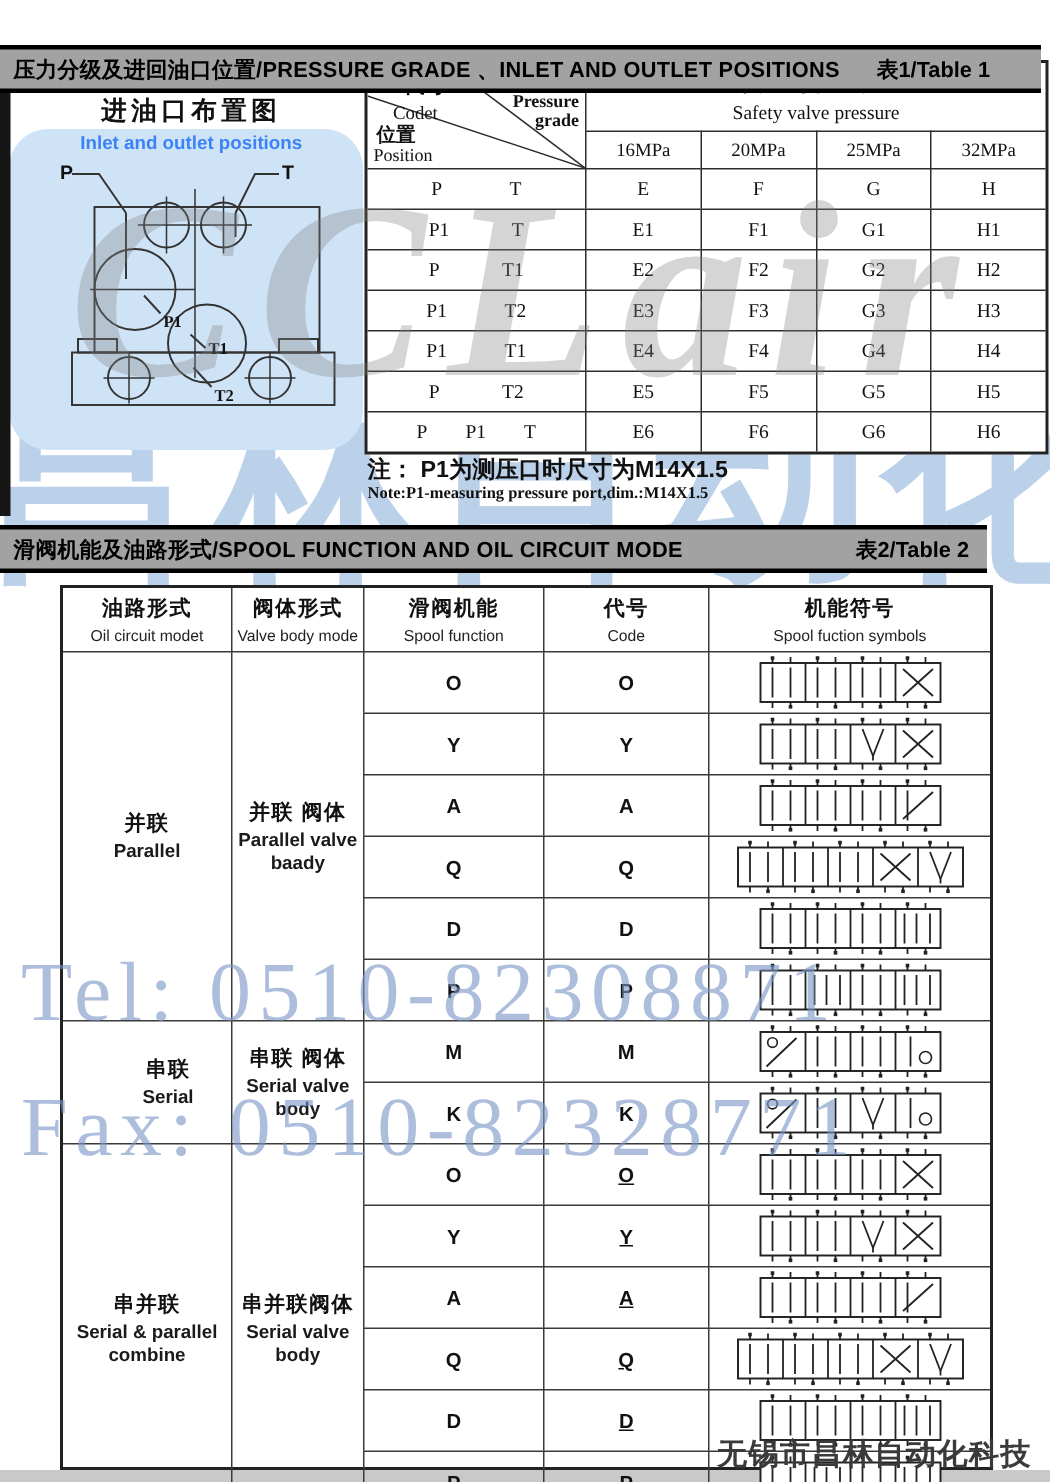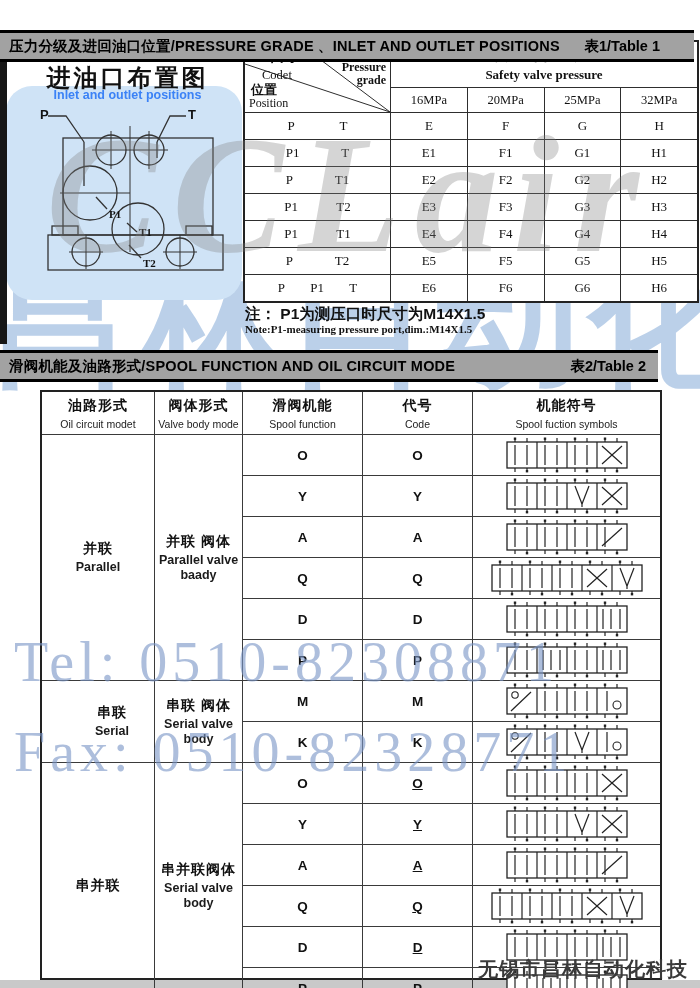--- a/index.html
+++ b/index.html
@@ -12,21 +12,21 @@
     border-top:3px solid #000;border-bottom:3px solid #000;
     display:flex;align-items:center;z-index:4;}
   .hbar .t{font-weight:bold;font-size:14.5px;color:#000;padding-left:9px;letter-spacing:.2px;}
   .hbar .r{font-weight:bold;font-size:14.5px;color:#000;margin-left:auto;}
   #bar1{top:30px;width:694px;}
   #bar1 .r{margin-right:34px;}
   #bar2{top:350px;width:658px;}
   #bar2 .r{margin-right:12px;}
   
   .dg-title{position:absolute;left:20px;top:62px;width:215px;text-align:center;
-    font-size:24px;font-weight:bold;letter-spacing:3px;z-index:3;}
+    font-size:17px;font-weight:bold;letter-spacing:3px;z-index:3;}
   .dg-sub{position:absolute;left:20px;top:88px;width:215px;text-align:center;
     font-size:12.5px;font-weight:bold;color:#3b82f6;z-index:3;}
   .dg-blob{position:absolute;left:6px;top:86px;width:236px;height:214px;
     background:#cfe3f6;border-radius:26px;z-index:2;}
   #valveSvg{position:absolute;left:18px;top:100px;z-index:3;}
   
   #t1{position:absolute;left:243px;top:40px;width:452px;
     display:grid;grid-template-columns:145px repeat(4,1fr);
     grid-template-rows:45px 25px repeat(7,27px);
     border:2px solid #222;background:#fff;z-index:2;}
@@ -39,21 +39,21 @@
   #t1corner .lab{position:absolute;line-height:1.05;}
   .c-code{left:24px;top:7px;font-weight:bold;font-size:14px;font-family:"Liberation Sans",sans-serif;}
   .c-codet{left:17px;top:27px;font-size:12.5px;font-family:"Liberation Serif",serif;}
   .c-grade-cn{right:5px;top:3px;font-weight:bold;font-size:12.5px;font-family:"Liberation Sans",sans-serif;}
   .c-grade-en{right:4px;top:19px;font-size:12px;text-align:right;white-space:pre-line;
     font-family:"Liberation Serif",serif;font-weight:bold;}
   .c-pos-cn{left:6px;bottom:15px;font-weight:bold;font-size:13px;font-family:"Liberation Sans",sans-serif;}
   .c-pos-en{left:4px;bottom:2px;font-size:12px;font-family:"Liberation Serif",serif;}
   #t1safety{grid-column:2/6;grid-row:1;flex-direction:column;justify-content:center;border-top:none;}
   #t1safety .cn{font-weight:bold;font-size:15px;letter-spacing:5px;font-family:"Liberation Sans",sans-serif;}
-  #t1safety .en{font-size:13px;font-weight:bold;margin-top:2px;font-family:"Liberation Serif",serif;}
+  #t1safety .en{font-size:13px;font-weight:normal;margin-top:2px;font-family:"Liberation Serif",serif;}
   .poscell{justify-content:space-around;padding:0 20px;}
   
   #note{position:absolute;left:245px;top:304px;width:445px;z-index:4;line-height:1.25;}
   #note .l1{font-weight:bold;font-size:15.5px;font-family:"Liberation Sans",sans-serif;}
   #note .l2{font-weight:bold;font-size:11px;font-family:"Liberation Serif",serif;}
   
   #t2{position:absolute;left:40px;top:390px;width:618px;height:586px;
     display:grid;grid-template-columns:112px 88px 120px 110px 188px;
     grid-template-rows:42px repeat(14,1fr);
     border:2px solid #222;background:#fff;z-index:2;}
@@ -620,20 +620,21 @@
         <line x1="104" y1="33" x2="104" y2="37" stroke="#222" stroke-width="1.2"></line>
         <line x1="116" y1="33" x2="116" y2="37" stroke="#222" stroke-width="1.2"></line>
         <rect x="102.8" y="2.5" width="2.4" height="2.4" fill="#222"></rect>
         <rect x="114.8" y="35" width="2.4" height="2.4" fill="#222"></rect>
         <line x1="106" y1="10" x2="106" y2="30" stroke="#222" stroke-width="1.2"></line>
         <circle cx="116" cy="24" r="4" fill="none" stroke="#222" stroke-width="1.1"></circle>
       </svg>
     </div>
     <div class="t2c grp nbl" style="grid-area: 10 / 1 / span 6;">
       <div class="cn">串并联</div>
+                  <div class="en">Serial &amp; parallel combine</div>
     </div>
     <div class="t2c grp" style="grid-area: 10 / 2 / span 6;">
       <div class="cn">串并联阀体</div>
                   <div class="en">Serial valve body</div>
     </div>
     <div class="t2c fnc" style="grid-area: 10 / 3;">O</div>
     <div class="t2c cdc u" style="grid-area: 10 / 4;">O</div>
     <div class="t2c" style="grid-area: 10 / 5;">
       <svg width="132" height="40" viewBox="0 0 132 40">
         <rect x="6" y="7" width="120" height="26" fill="#fff" stroke="#222" stroke-width="1.3"></rect>

